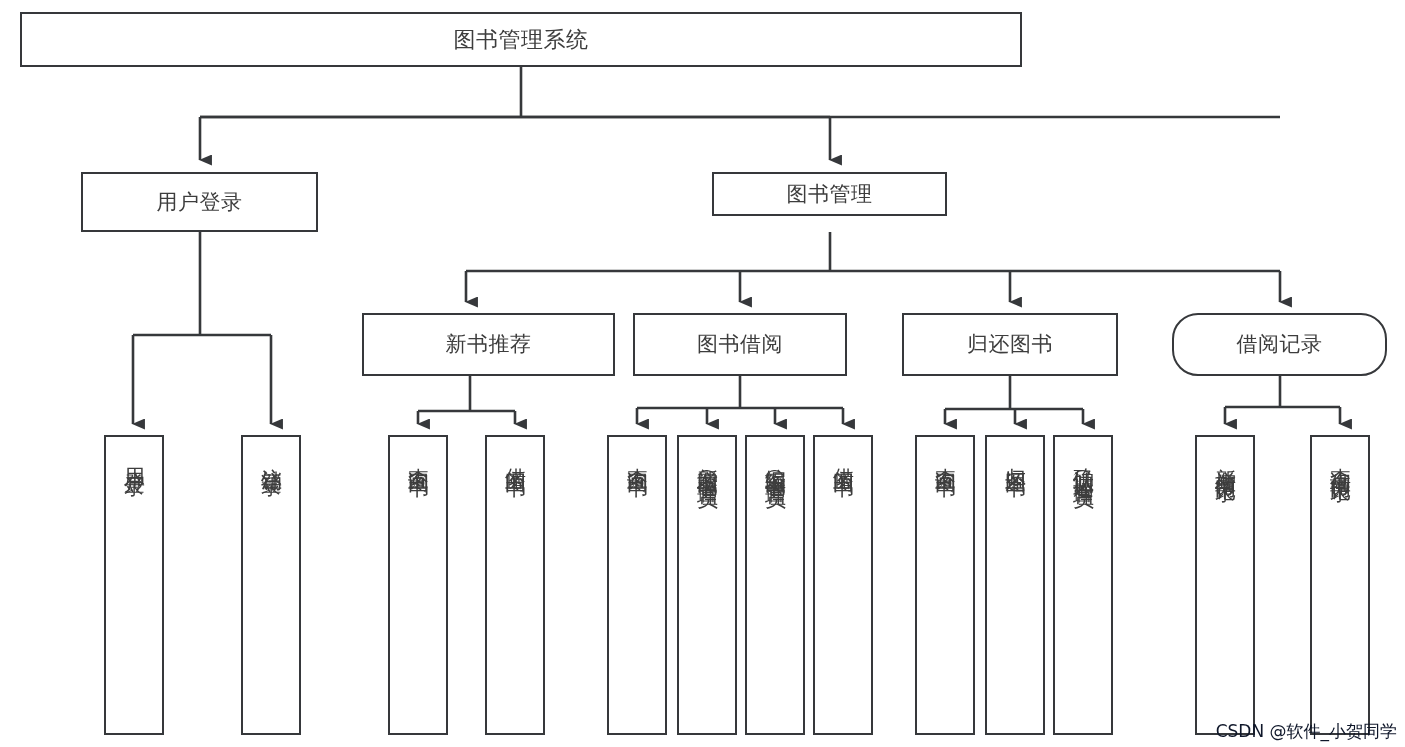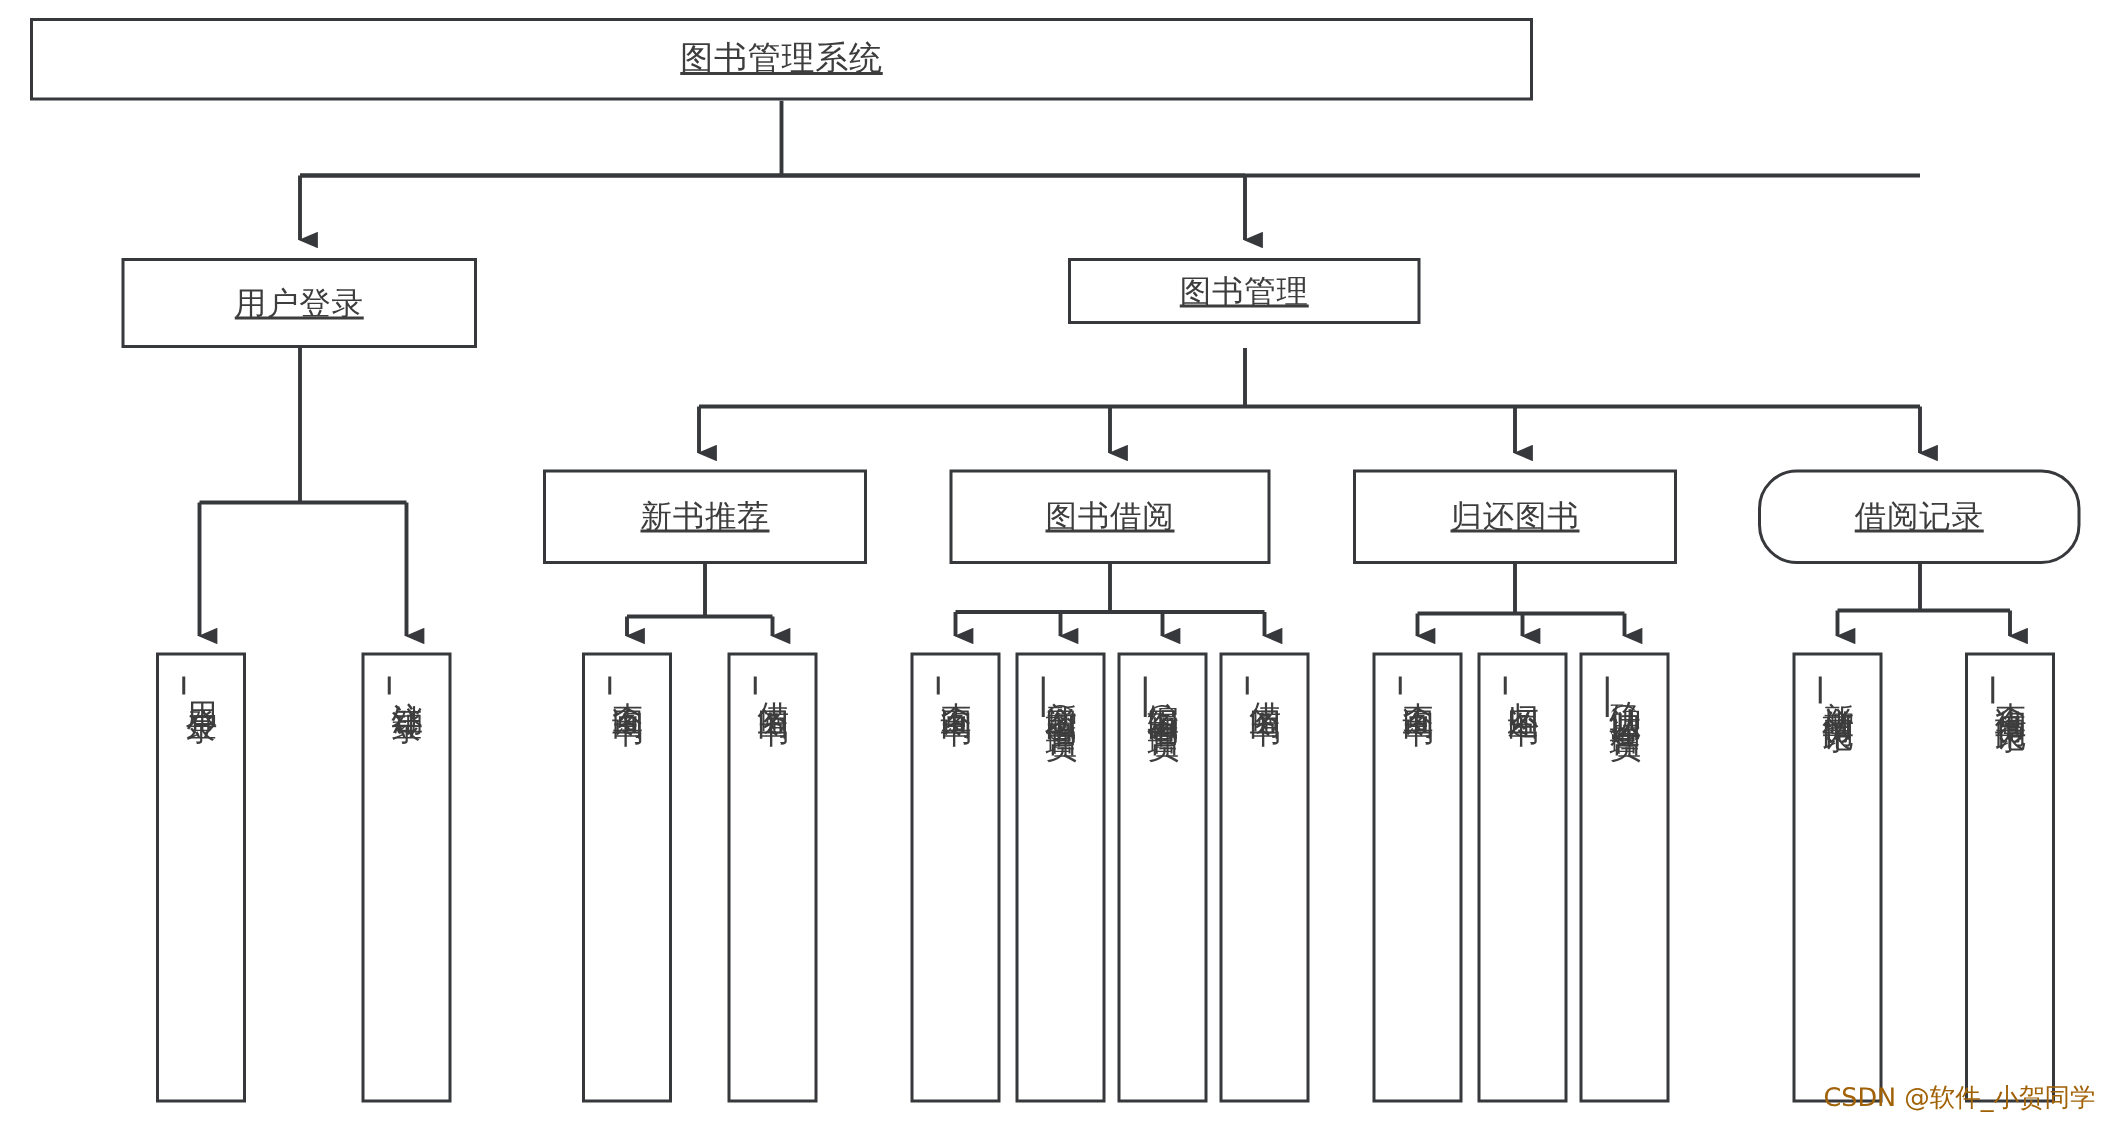--- a/index.html
+++ b/index.html
@@ -37,21 +37,20 @@
     align-items: center;
     justify-content: center;
     color: #3a3a3a;
     z-index: 2;
   }
   .node .label {
     display: block;
     line-height: 1.05;
     white-space: nowrap;
     color: #3d3d3d;
-    text-decoration: underline;
   }
   
   .node.horiz .label {
     font-size: 21px;
     letter-spacing: 0.5px;
   }
   .node.root .label {
     font-size: 22px;
   }
   
@@ -65,21 +64,21 @@
     text-orientation: upright;
     font-size: 21px;
     letter-spacing: 3px;
     line-height: 1;
   }
   #watermark {
     position: absolute;
     right: 8px;
     bottom: 4px;
     font-size: 17px;
-    color: #a16207;
+    color: #0f172a;
     white-space: nowrap;
     z-index: 5;
     font-family: "DejaVu Sans", "Liberation Sans", sans-serif;
   }
 </style>
 </head>
 <body>
 
 <div id="diagram">
 
@@ -140,21 +139,21 @@
     <span class="label">图书管理系统</span>
   </div>
 
   <div class="node horiz" style="left:81px; top:172px; width:237px; height:60px;">
     <span class="label">用户登录</span>
   </div>
   <div class="node horiz" style="left:712px; top:172px; width:235px; height:44px;">
     <span class="label">图书管理</span>
   </div>
 
-  <div class="node horiz" style="left:362px; top:313px; width:216px; height:63px;">
+  <div class="node horiz" style="left:362px; top:313px; width:253px; height:63px;">
     <span class="label">新书推荐</span>
   </div>
   <div class="node horiz" style="left:633px; top:313px; width:214px; height:63px;">
     <span class="label">图书借阅</span>
   </div>
   <div class="node horiz" style="left:902px; top:313px; width:216px; height:63px;">
     <span class="label">归还图书</span>
   </div>
   <div class="node horiz" style="left:1172px; top:313px; width:215px; height:63px;border-radius:26px;">
     <span class="label">借阅记录</span>

